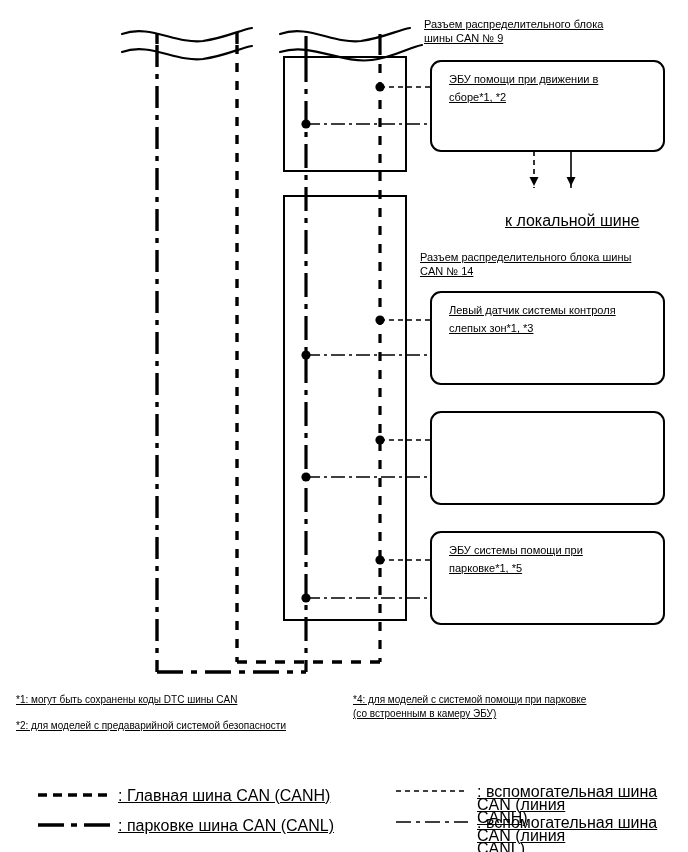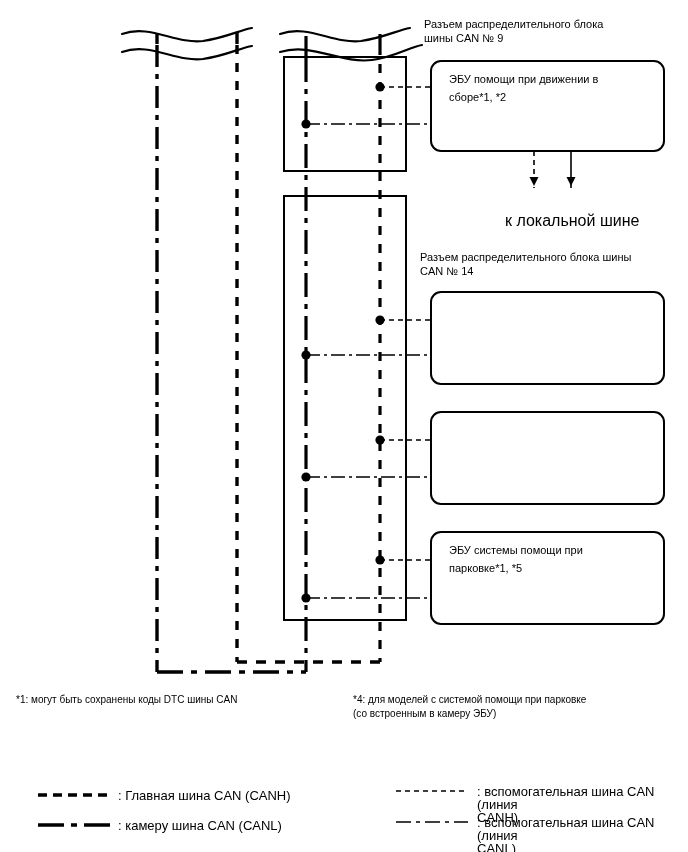--- a/index.html
+++ b/index.html
@@ -28,38 +28,39 @@
     height: 852px;
     pointer-events: none;
   }
   .txt {
     position: absolute;
     font-family: "Liberation Sans", sans-serif;
     font-size: 11px;
     line-height: 14px;
     color: #000;
     white-space: pre-line;
+    text-decoration: underline;
   }
   .ecu-label {
     font-size: 11px;
     line-height: 18px;
   }
   .connector-label {
     font-size: 11px;
     line-height: 14px;
   }
   .localbus-label {
     font-size: 16px;
   }
   .note {
     font-size: 10px;
     line-height: 14px;
   }
   .legend-text {
-    font-size: 13px;
+    font-size: 16px;
     line-height: 13px;
   }
 </style>
 </head>
 <body>
 
 <div id="diagram-root">
 
   <svg class="layer" viewBox="0 0 688 852">
 
@@ -131,41 +132,44 @@
 шины CAN № 9</div>
 
   <div class="txt ecu-label" style="left:449px; top:70px; width:205px;">ЭБУ помощи при движении в
 сборе*1, *2</div>
 
   <div class="txt localbus-label" style="left:505px; top:214px; width:160px;">к локальной шине</div>
 
   <div class="txt connector-label" style="left:420px; top:250px; width:255px;">Разъем распределительного блока шины
 CAN № 14</div>
 
+  <div class="txt ecu-label" style="left:449px; top:301px; width:205px;">Левый датчик системы контроля
+слепых зон*1, *3</div>
 
 
   <div class="txt ecu-label" style="left:449px; top:541px; width:205px;">ЭБУ системы помощи при
 парковке*1, *5</div>
 
   <div class="txt note" style="left:16px; top:693px; width:330px;">*1: могут быть сохранены коды DTC шины CAN</div>
+  <div class="txt note" style="left:16px; top:719px; width:330px;">*2: для моделей с предаварийной системой безопасности</div>
 
   <div class="txt note" style="left:353px; top:693px; width:330px;">*4: для моделей с системой помощи при парковке
 (со встроенным в камеру ЭБУ)</div>
 
   <svg class="layer" viewBox="0 0 688 852">
 
     <path d="M38,795 L110,795" fill="none" stroke="#000" stroke-width="3.4" stroke-dasharray="9 6"></path>
 
     <path d="M38,825 L110,825" fill="none" stroke="#000" stroke-width="3.4" stroke-dasharray="26 7 6 7"></path>
 
     <path d="M396,791 L468,791" fill="none" stroke="#000" stroke-width="1.4" stroke-dasharray="5 4"></path>
 
     <path d="M396,822 L468,822" fill="none" stroke="#000" stroke-width="1.4" stroke-dasharray="15 5 4 5"></path>
   </svg>
 
   <div class="txt legend-text" style="left:118px; top:789px; width:230px;">: Главная шина CAN (CANH)</div>
-  <div class="txt legend-text" style="left:118px; top:819px; width:230px;">: камеру шина CAN (CANL)</div>
+  <div class="txt legend-text" style="left:118px; top:819px; width:230px;">: парковке шина CAN (CANL)</div>
   <div class="txt legend-text" style="left:477px; top:785px; width:205px;">: вспомогательная шина CAN (линия
 CANH)</div>
   <div class="txt legend-text" style="left:477px; top:816px; width:205px;">: вспомогательная шина CAN (линия
 CANL)</div>
 
 </div>
 
 </body></html>

